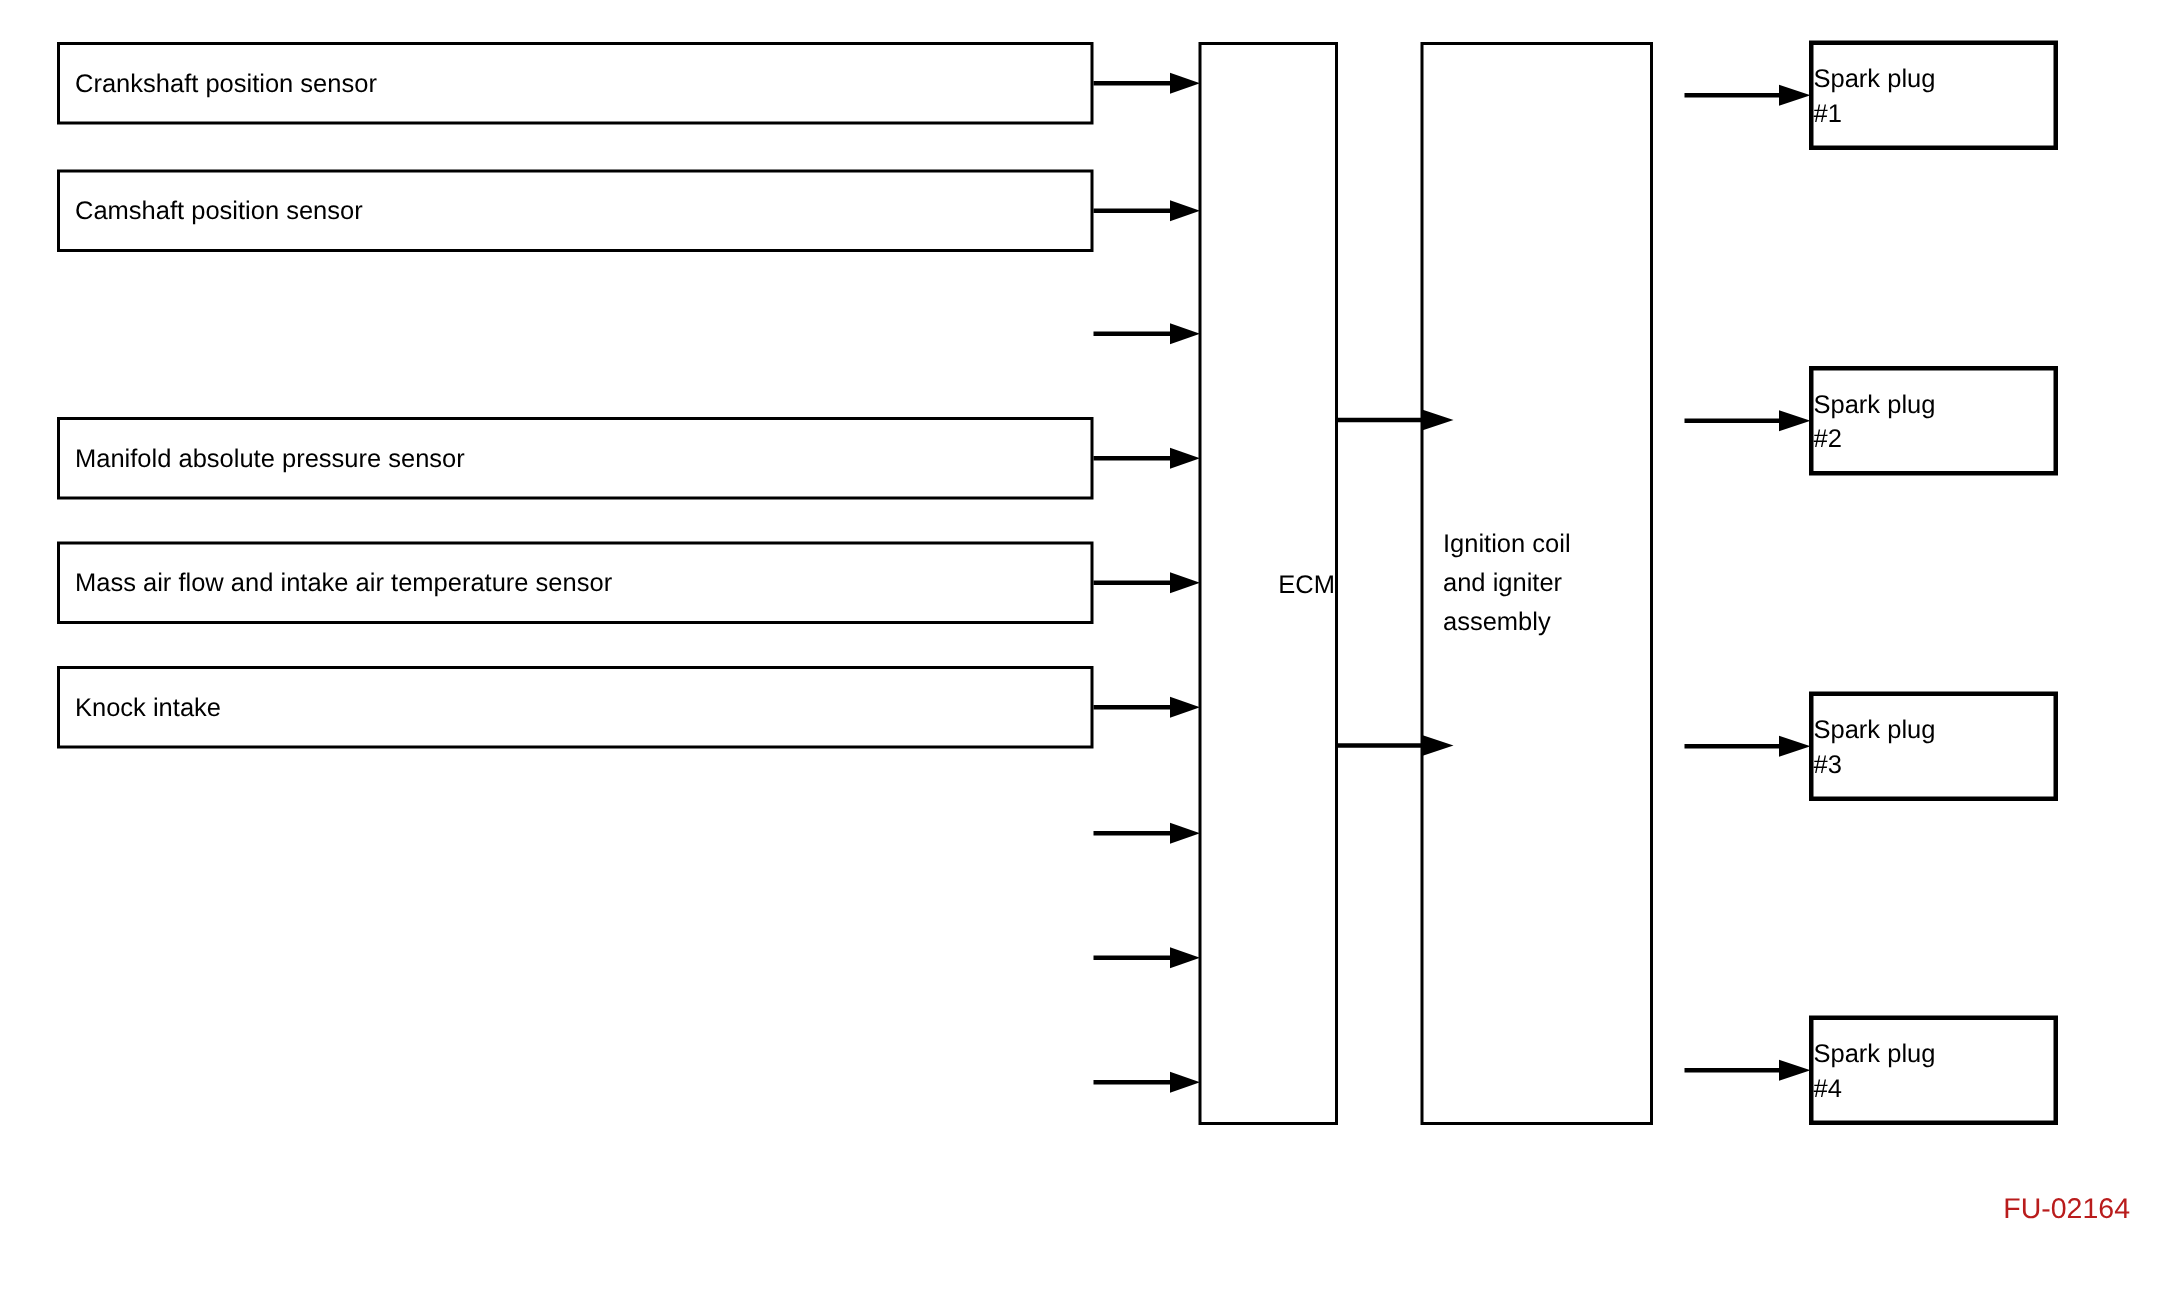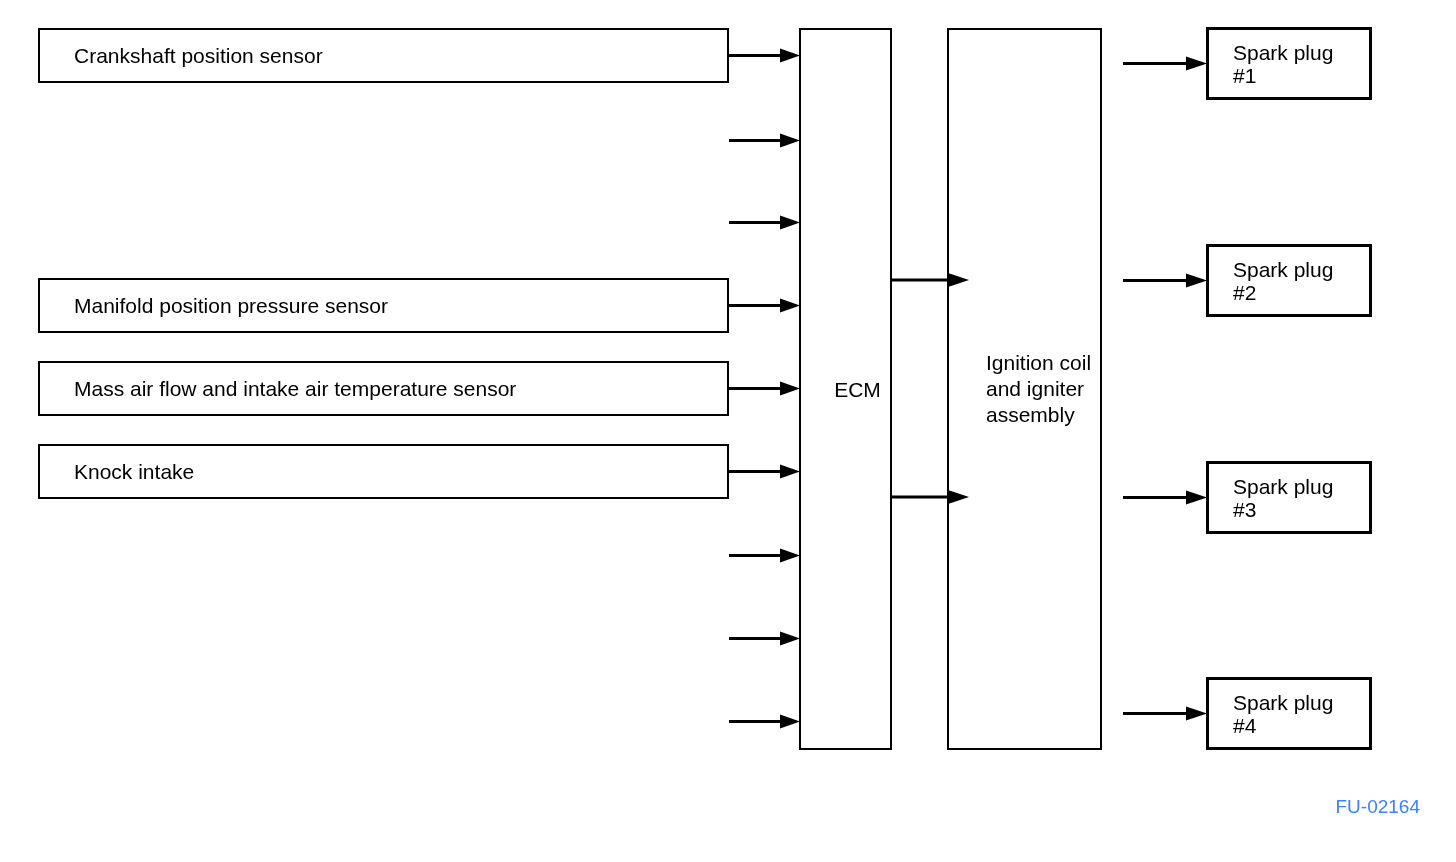--- a/index.html
+++ b/index.html
@@ -16,38 +16,37 @@
     overflow: hidden;
   }
   .box {
     position: absolute;
     background: #ffffff;
     border: 2px solid #000000;
     display: flex;
     align-items: center;
   }
   .label {
-    font-size: 21px;
+    font-size: 17px;
     line-height: 21px;
     white-space: pre-line;
     color: #000000;
-    margin-left: 24px;
   }
   .input-box {
     left: 38px;
     width: 691px;
     height: 55px;
   }
   .input-box .label { padding-left: 10px; }
   .ecm-box {
     left: 799px;
     top: 28px;
     width: 93px;
     height: 722px;
-    justify-content: center;
+    justify-content: flex-end;
   }
   .ignition-box {
     left: 947px;
     top: 28px;
     width: 155px;
     height: 722px;
   }
   .ignition-box .label { padding-left: 13px; line-height: 26px; }
   .spark-box {
     left: 1206px;
@@ -63,33 +62,36 @@
     height: 862px;
     pointer-events: none;
   }
   .wires line { stroke: #000000; stroke-width: 3; }
   .wires polygon { fill: #000000; }
   .figure-id {
     position: absolute;
     top: 796px;
     right: 36px;
     font-size: 19px;
-    color: #3b82f6;
+    color: #b91c1c;
   }
 </style>
 </head>
 <body>
 
 <div class="diagram">
 
   <div class="box input-box" style="top:28px">
     <span class="label">Crankshaft position sensor</span>
   </div>
+  <div class="box input-box" style="top:113px">
+    <span class="label">Camshaft position sensor</span>
+  </div>
   <div class="box input-box" style="top:278px">
-    <span class="label">Manifold position pressure sensor</span>
+    <span class="label">Manifold absolute pressure sensor</span>
   </div>
   <div class="box input-box" style="top:361px">
     <span class="label">Mass air flow and intake air temperature sensor</span>
   </div>
   <div class="box input-box" style="top:444px">
     <span class="label">Knock intake</span>
   </div>
 
   <div class="box ecm-box">
     <span class="label">ECM</span>

